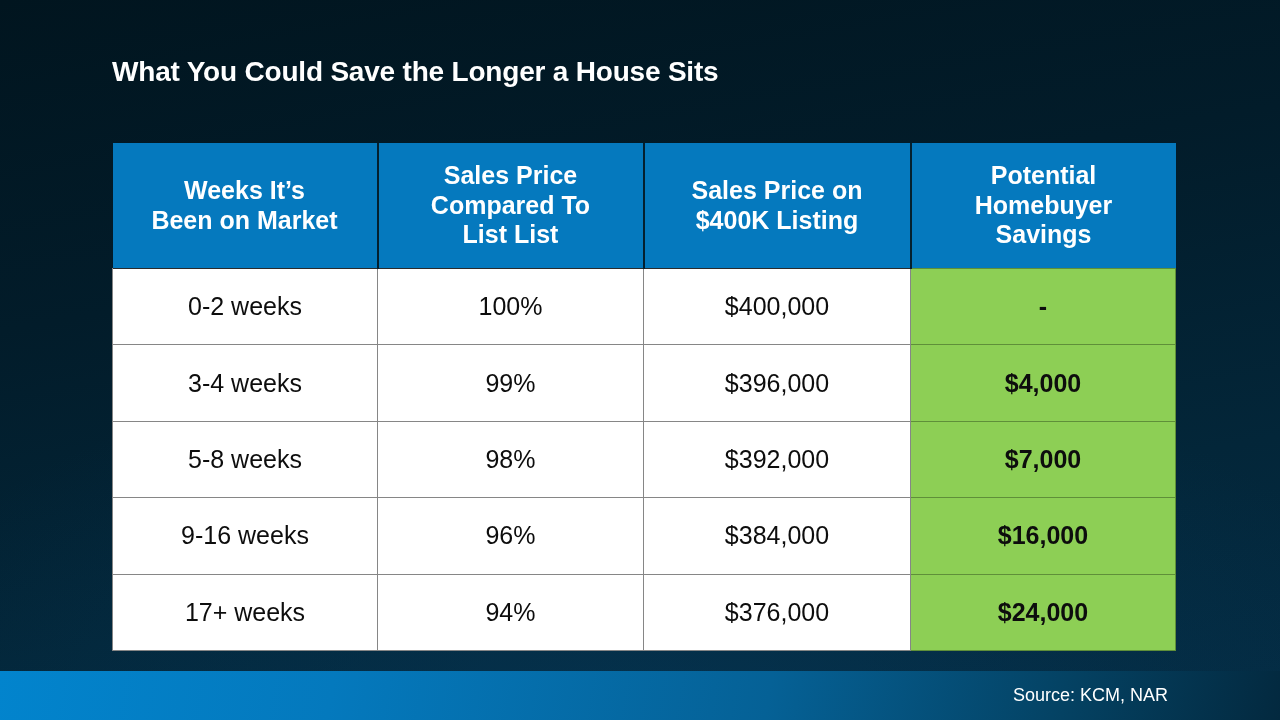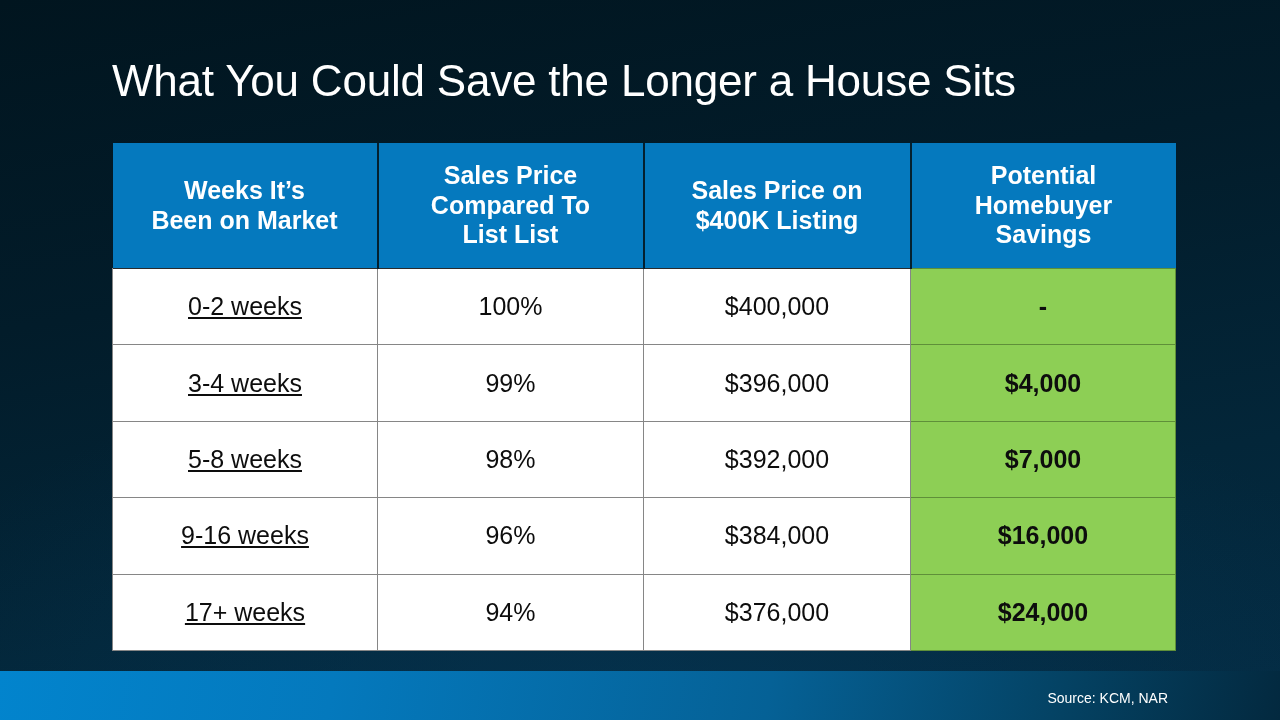--- a/index.html
+++ b/index.html
@@ -23,22 +23,22 @@
     position: absolute;
     inset: 0;
     background: radial-gradient(ellipse 90% 75% at 50% 100%, rgba(6,60,95,0.45) 0%, rgba(2,22,34,0) 70%);
     pointer-events: none;
   }
 
   #title {
     position: absolute;
     left: 112px;
     top: 56px;
-    font-size: 44px;
-    font-weight: normal;
+    font-size: 28px;
+    font-weight: bold;
     color: #ffffff;
     letter-spacing: -0.2px;
     white-space: nowrap;
   }
 
   #table-wrap {
     position: absolute;
     left: 112px;
     top: 143px;
     width: 1063px;
@@ -83,40 +83,40 @@
     height: 73.4px;
     border: 1px solid #868686;
   }
   tbody td.savings-cell {
     background: #8dcf55;
     font-weight: bold;
     border-color: #5f8f39;
   }
   tbody tr:first-child td { border-top: 1px solid #2b2b2b; }
   tbody tr:first-child td.savings-cell { border-top: 1px solid #5f8f39; }
-  tbody td:first-child { border-left: 1px solid #868686; text-decoration: underline; }
+  tbody td:first-child { border-left: 1px solid #868686; }
   tbody td:last-child  { border-right: 1px solid #5f8f39; }
   tbody td.dash-cell { font-weight: bold; }
 
   #footer-band {
     position: absolute;
     left: 0;
     bottom: 0;
     width: 1280px;
     height: 49px;
     background: linear-gradient(100deg, #0284cd 0%, #0479bd 26%, #046architecture 0%, #04608f 62%, #044463 82%, #032c44 100%);
   }
   #footer-band.fallback {
     background: linear-gradient(100deg, #0284cd 0%, #0479bd 26%, #056196 60%, #044263 83%, #03293f 100%);
   }
   #source {
     position: absolute;
     right: 112px;
     bottom: 14px;
-    font-size: 14px;
+    font-size: 18px;
     color: #ffffff;
   }
 </style>
 </head>
 <body>
 
 <div id="slide">
 
   <div id="title">What You Could Save the Longer a House Sits</div>
 

